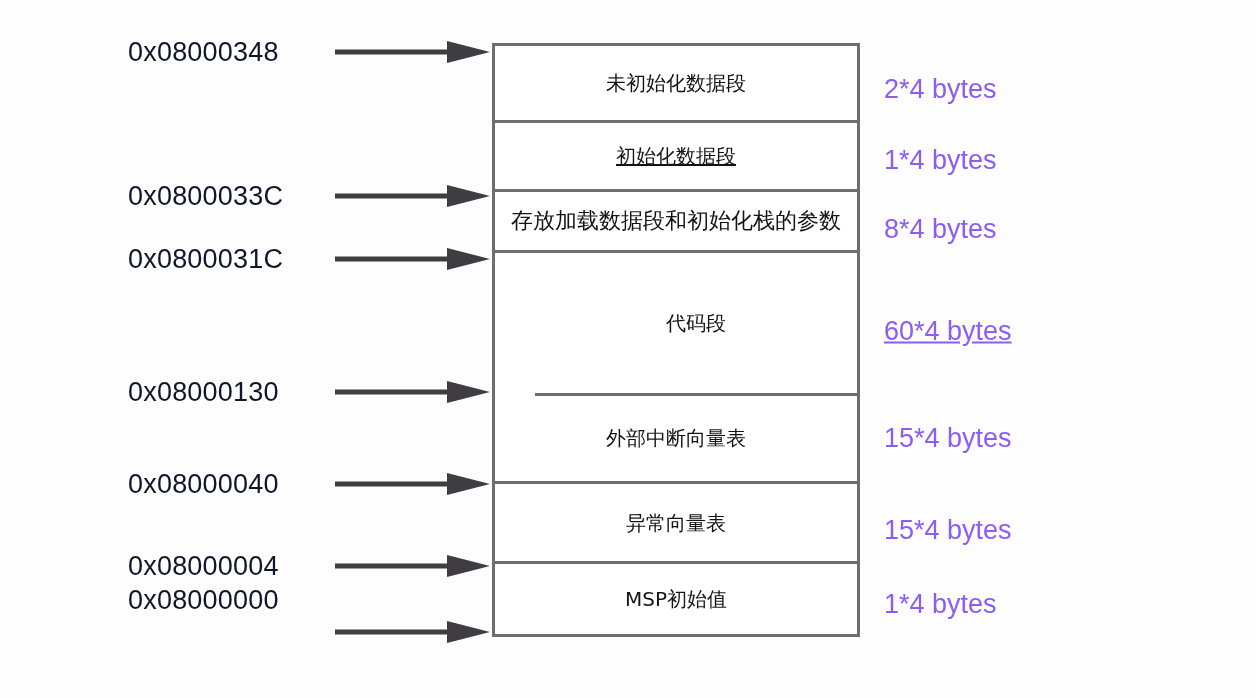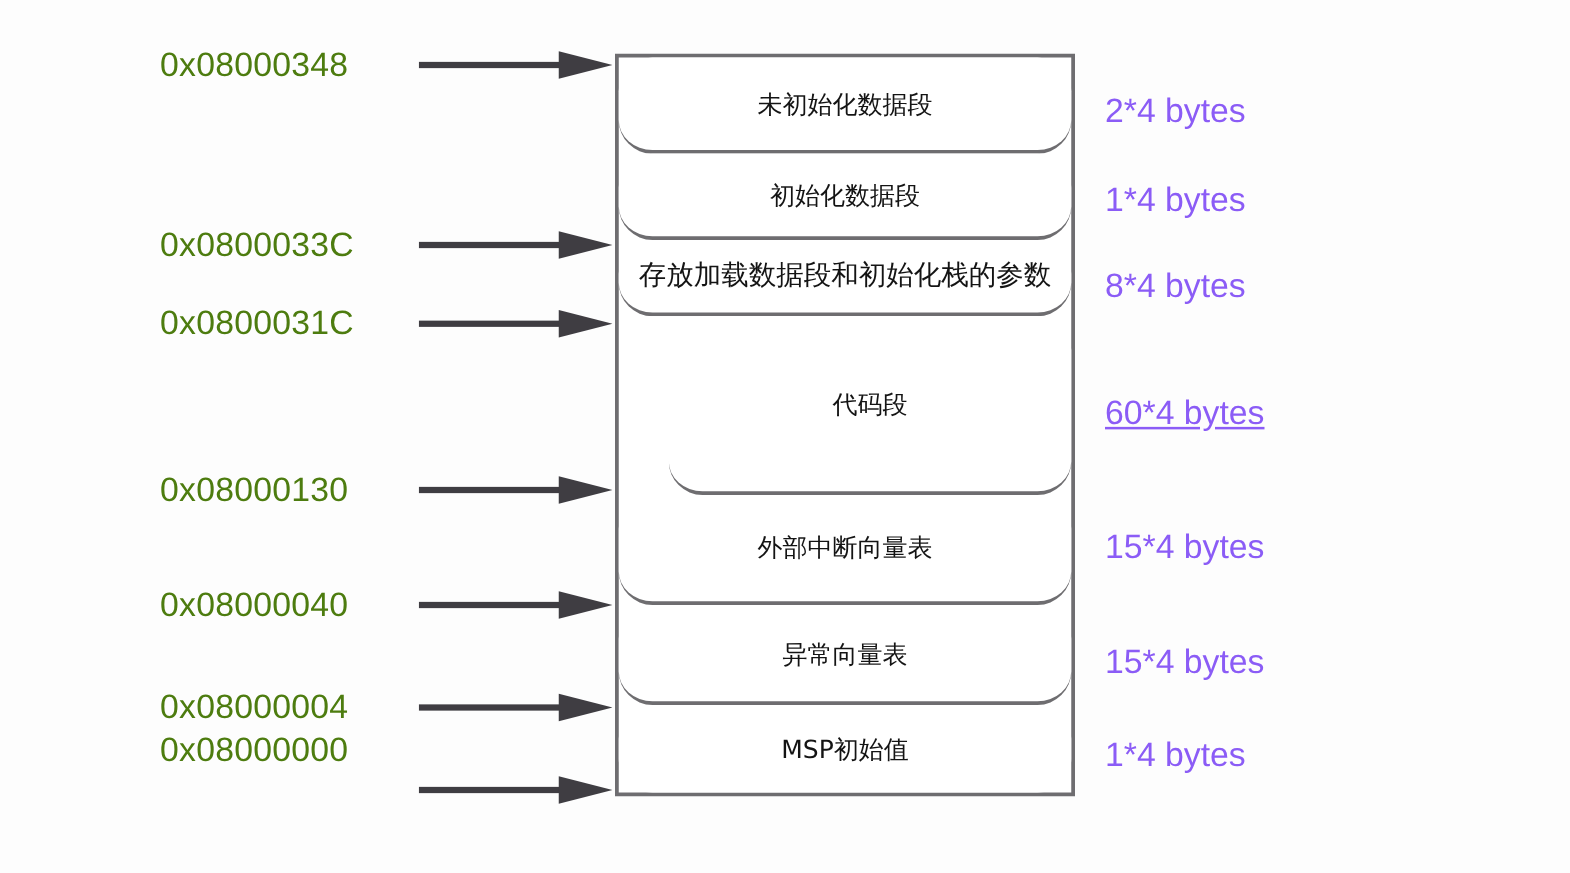--- a/index.html
+++ b/index.html
@@ -23,21 +23,21 @@
 
   
   .addr {
     position: absolute;
     left: 128px;
     transform: translateY(-50%);
     font-size: 27px;
     line-height: 1;
     letter-spacing: 0.2px;
     white-space: nowrap;
-    color: #4d7c0f;
+    color: #0f172a;
   }
 
   
   .arrow {
     position: absolute;
     left: 335px;
     width: 155px;
     height: 26px;
     transform: translateY(-50%);
     pointer-events: none;
@@ -58,21 +58,20 @@
     flex-direction: column;
   }
   .seg {
     box-sizing: border-box;
     border-bottom: 3px solid #6e6d70;
     display: flex;
     align-items: center;
     justify-content: center;
     background: #ffffff;
     overflow: hidden;
-    border-radius: 27px;
   }
   .seg:last-child { border-bottom: none; }
   .seg-label {
     font-family: "DejaVu Sans", "Liberation Sans", sans-serif;
     font-size: 20px;
     line-height: 1.1;
     color: #141414;
     text-align: center;
     white-space: nowrap;
   }
@@ -146,21 +145,21 @@
           <rect x="0" y="10.5" width="118" height="5" fill="#3f3d42"></rect>
           <polygon points="112,2 155,13 112,24" fill="#3f3d42"></polygon>
         </svg>
       </div>
     </div>
 
   <div id="memory-map">
       <div class="seg" style="height: 80px;">
         <div class="seg-label">未初始化数据段</div>
       </div>
-      <div class="seg" style="height: 71px;">
+      <div class="seg" style="height: 71px; text-decoration: underline;">
         <div class="seg-label">初始化数据段</div>
       </div>
       <div class="seg" style="height: 63px;">
         <div class="seg-label small">存放加载数据段和初始化栈的参数</div>
       </div>
       <div class="seg" style="height: 148px; margin-left: 40px;">
         <div class="seg-label">代码段</div>
       </div>
       <div class="seg" style="height: 92px;">
         <div class="seg-label">外部中断向量表</div>

